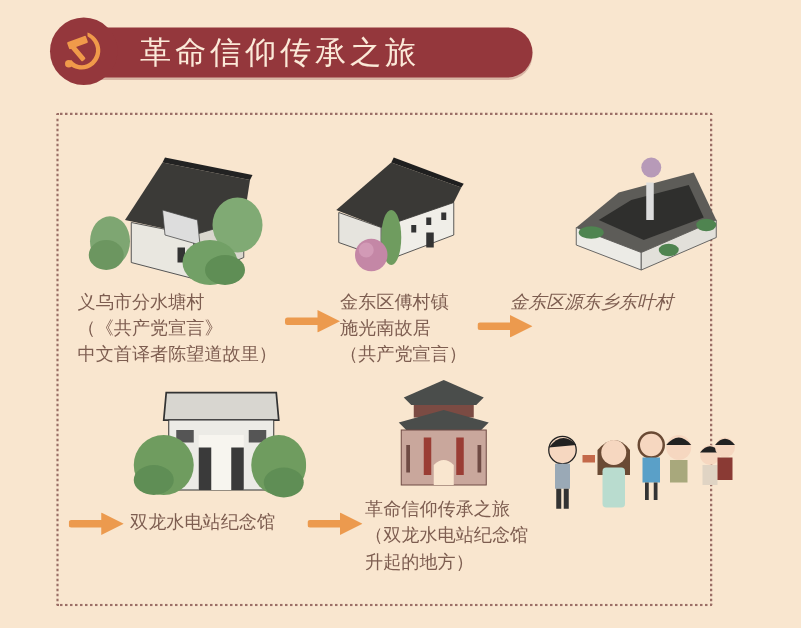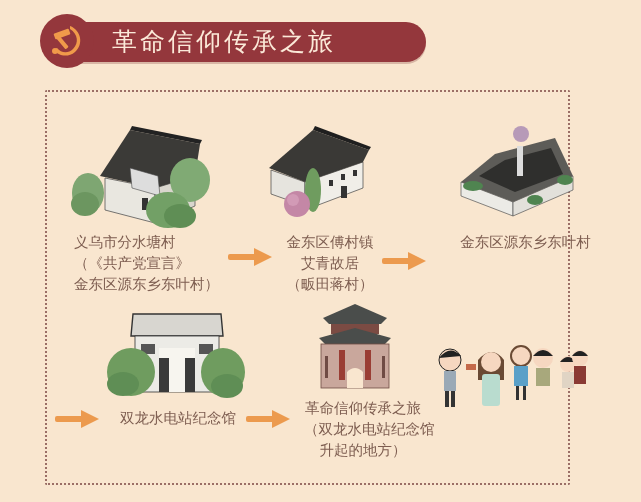--- a/index.html
+++ b/index.html
@@ -49,25 +49,24 @@
       border: 2px dotted #9b6e66;
       border-radius: 2px;
     }
 
     .illus { position: absolute; }
     .caption {
       position: absolute;
       font-size: 14.5px;
       line-height: 21px;
       color: #7d5d50;
-      text-align: center;
       white-space: nowrap;
     }
     .caption.left { text-align: left; }
-    .caption span { display: block; margin-left: 12px; }
+    .caption span { display: block; }
 
     .arrow { position: absolute; }
   </style>
 </head>
 <body>
 
 <div class="banner">
   <div class="banner-bar"></div>
   <div class="banner-circle">
     <svg width="38" height="38" viewBox="0 0 38 38">
@@ -124,44 +123,44 @@
     <circle cx="66" cy="16" r="8" fill="#b79ab8"></circle>
     <ellipse cx="18" cy="68" rx="10" ry="5" fill="#4f8450"></ellipse>
     <ellipse cx="110" cy="62" rx="8" ry="5" fill="#4f8450"></ellipse>
     <ellipse cx="80" cy="82" rx="8" ry="5" fill="#4f8450"></ellipse>
   </svg>
 </div>
 
 <div class="caption left" style="left:62px;top:232px;">
   <span>义乌市分水塘村</span>
   <span>（《共产党宣言》</span>
-  <span>金东区源东乡东叶村）</span>
+  <span>中文首译者陈望道故里）</span>
 </div>
 
 <div class="arrow" style="left:228px;top:248px;">
   <svg width="44" height="18" viewBox="0 0 44 18">
       <rect x="0" y="6" width="28" height="6" rx="2" fill="#ec9a4e"></rect>
       <polygon points="26,0 44,9 26,18" fill="#ec9a4e"></polygon>
     </svg>
 </div>
 
 <div class="caption" style="left:272px;top:232px;width:104px;">
   <span>金东区傅村镇</span>
-  <span>艾青故居</span>
-  <span>（畈田蒋村）</span>
+  <span>施光南故居</span>
+  <span>（共产党宣言）</span>
 </div>
 
 <div class="arrow" style="left:382px;top:252px;">
   <svg width="44" height="18" viewBox="0 0 44 18">
       <rect x="0" y="6" width="28" height="6" rx="2" fill="#ec9a4e"></rect>
       <polygon points="26,0 44,9 26,18" fill="#ec9a4e"></polygon>
     </svg>
 </div>
 
-<div class="caption" style="left:432px;top:232px;width:175px;">
+<div class="caption" style="left:408px;top:232px;width:175px;font-style:italic;">
   <span>金东区源东乡东叶村</span>
 </div>
 
 <div class="illus" style="left:105px;top:308px;width:140px;height:92px;">
   <svg width="140" height="92" viewBox="0 0 140 92">
     <polygon points="28,6 116,6 118,28 26,28" fill="#d8d6d0" stroke="#333" stroke-width="1.4"></polygon>
     <rect x="30" y="28" width="84" height="56" fill="#ecebe6" stroke="#333" stroke-width="0.8"></rect>
     <rect x="54" y="40" width="36" height="44" fill="#f7f5ef"></rect>
     <rect x="54" y="50" width="10" height="34" fill="#3a3a3a"></rect>
     <rect x="80" y="50" width="10" height="34" fill="#3a3a3a"></rect>

